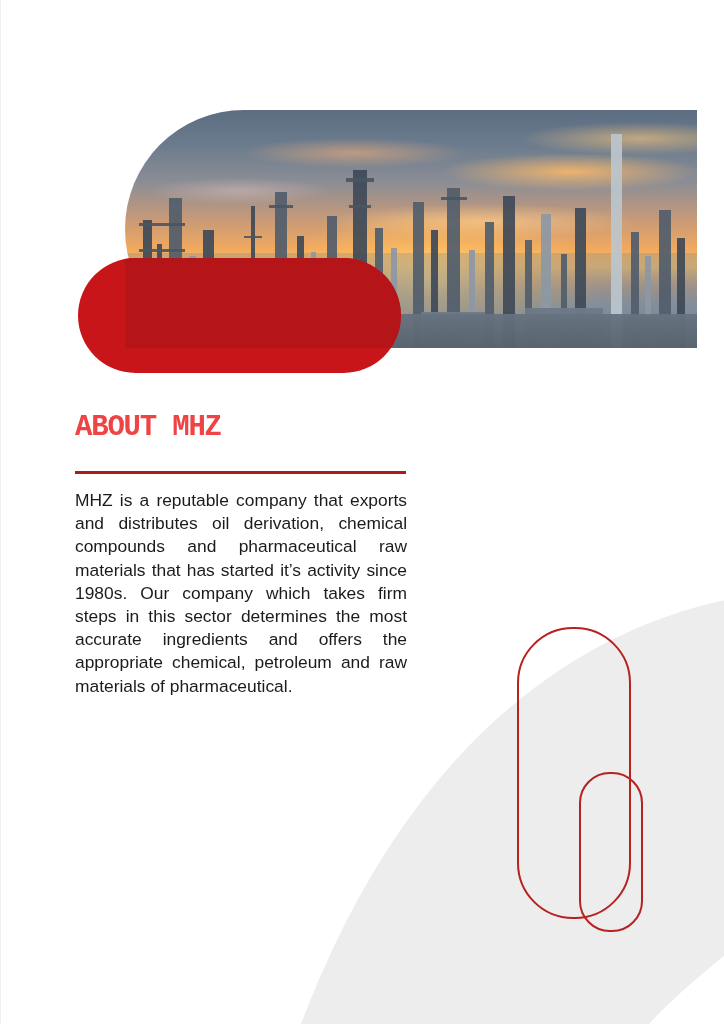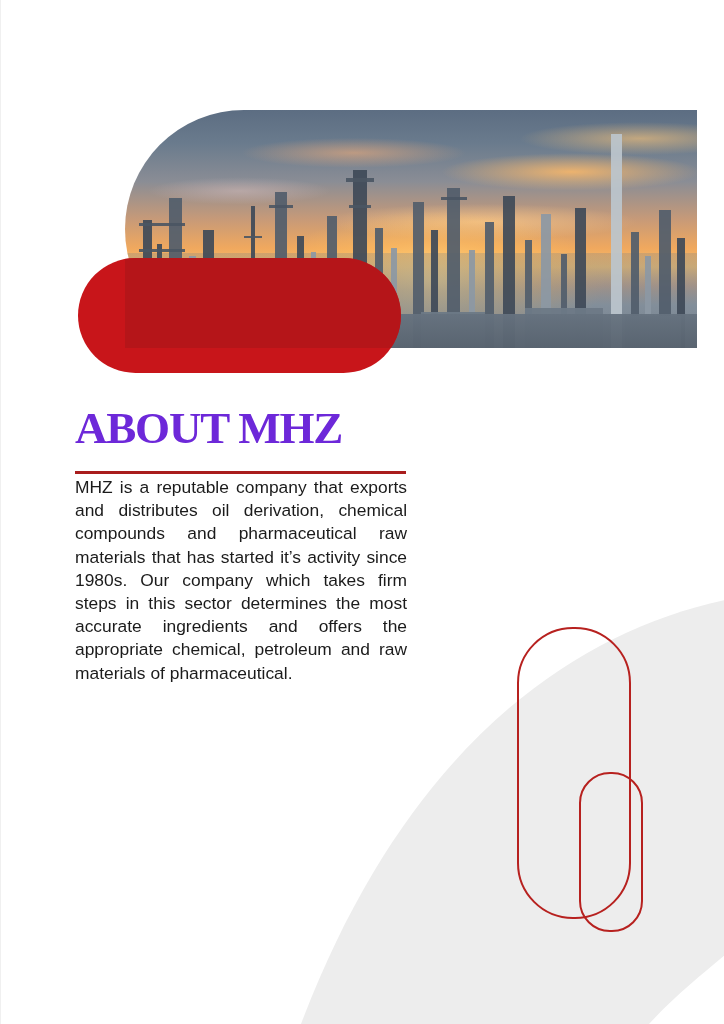--- a/index.html
+++ b/index.html
@@ -148,37 +148,37 @@
 
   
   .content {
     position: absolute;
     left: 74px;
     top: 404px;
     width: 332px;
   }
   .page-title {
     margin: 0;
-    font-family: Liberation Serif, serif;
-    font-size: 45px;
+    font-family: Liberation Mono, monospace;
+    font-size: 29px;
     line-height: 48px;
     font-weight: 700;
     letter-spacing: -1.2px;
-    color: #6d28d9;
+    color: #ef4444;
     white-space: nowrap;
   }
   .title-rule {
     margin-top: 19px;
     width: 331px;
     height: 3px;
     background: #a91d1d;
   }
   .body-copy {
     margin: 0;
-    padding-top: 2px;
+    padding-top: 15px;
     font-family: "Liberation Sans", sans-serif;
     font-size: 17.4px;
     line-height: 23.2px;
     color: #1b1b1b;
     text-align: justify;
     text-justify: inter-word;
   }
   .body-copy + .body-copy {
     padding-top: 21px;
   }

